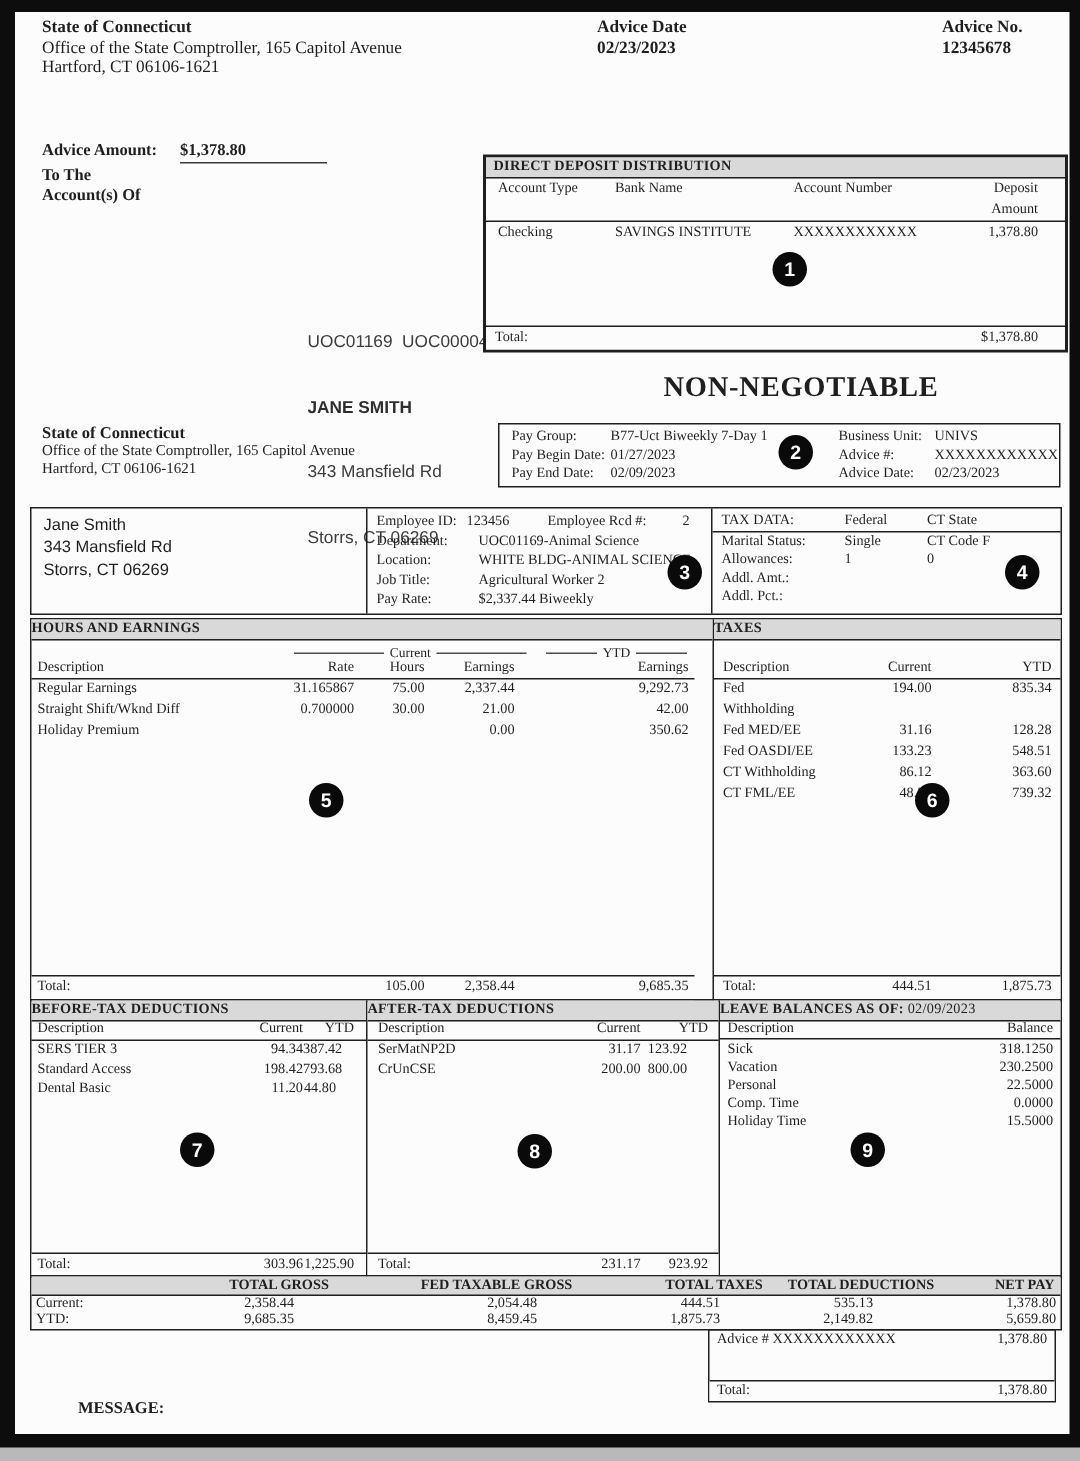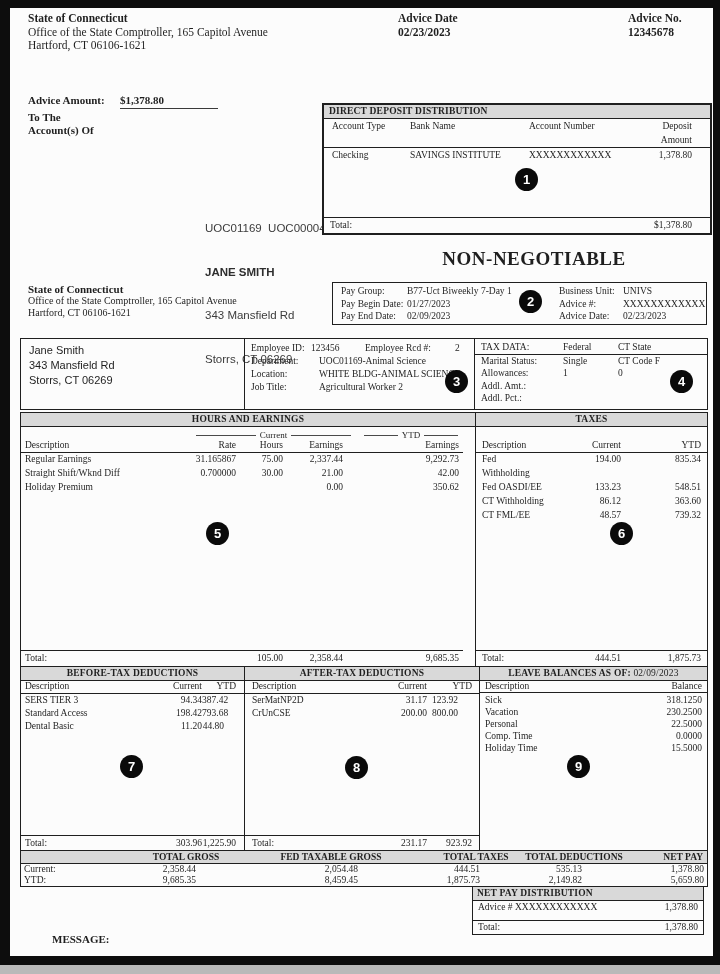--- a/index.html
+++ b/index.html
@@ -8,21 +8,21 @@
   .paper{position:absolute;left:10px;top:8px;width:703px;height:948px;background:#fcfcfc;}
   .strip{position:absolute;left:0;bottom:0;width:720px;height:9px;background:#b9b9b9;}
   .content{position:absolute;inset:0;}
   .abs{position:absolute;}
   .b{font-weight:bold;}
   .sans{font-family:"Liberation Sans", sans-serif;}
   .r{text-align:right;}
   .pre{white-space:pre;}
   .box{position:absolute;border:2px solid #1f1f1f;}
   .bar{background:#d9d9d9;border-bottom:1px solid #1f1f1f;font-weight:bold;
-       font-size:9.5px;line-height:13px;text-align:center;letter-spacing:.2px;}
+       font-size:9.5px;line-height:13px;letter-spacing:.2px;}
   .vline{position:absolute;top:0;bottom:0;width:0;border-left:1.5px solid #1f1f1f;}
   .badge{position:absolute;width:23px;height:23px;border-radius:50%;background:#0a0a0a;color:#fff;
          font-family:"Liberation Sans",sans-serif;font-weight:bold;font-size:13px;
          display:flex;align-items:center;justify-content:center;z-index:5;}
   
   .hdr1{font-size:11.5px;line-height:13.5px;}
   .hdr1 .l1{font-weight:bold;}
   
   .dd-grid{display:grid;grid-template-columns:78px 119px 120px 1fr;padding:0 18px 0 8px;font-size:9.5px;}
   .dd-head{border-bottom:1px solid #1f1f1f;line-height:14px;}
@@ -172,20 +172,24 @@
           <span>UOC01169-Animal Science</span>
         </div>
         <div class="ed-row" style="padding-left:2px;">
           <span>Location:</span>
           <span>WHITE BLDG-ANIMAL SCIENCE</span>
         </div>
         <div class="ed-row" style="padding-left:2px;">
           <span>Job Title:</span>
           <span>Agricultural Worker 2</span>
         </div>
+        <div class="ed-row" style="padding-left:2px;">
+          <span>Pay Rate:</span>
+          <span>$2,337.44 Biweekly</span>
+        </div>
       </div>
       <div class="abs" style="left:454px;top:0;right:0;">
         <div class="tx-head" style="border-bottom:1px solid #1f1f1f;padding-top:2px;">
           <span>TAX DATA:</span>
           <span>Federal</span>
           <span>CT State</span>
         </div>
         <div class="td-row">
           <span>Marital Status:</span>
           <span>Single</span>
@@ -268,20 +272,25 @@
       <div class="tx-grid colhead abs" style="left:455px;top:25px;right:0;">
         <span>Description</span>
         <span class="r">Current</span>
         <span class="r">YTD</span>
       </div>
       <div class="abs" style="left:455px;top:39px;right:0;">
         <div class="tx-grid">
           <span>Fed Withholding</span>
           <span class="r">194.00</span>
           <span class="r">835.34</span>
+        </div>
+        <div class="tx-grid">
+          <span>Fed MED/EE</span>
+          <span class="r">31.16</span>
+          <span class="r">128.28</span>
         </div>
         <div class="tx-grid">
           <span>Fed OASDI/EE</span>
           <span class="r">133.23</span>
           <span class="r">548.51</span>
         </div>
         <div class="tx-grid">
           <span>CT Withholding</span>
           <span class="r">86.12</span>
           <span class="r">363.60</span>
@@ -415,21 +424,20 @@
         <span>YTD:</span>
         <span class="r">9,685.35</span>
         <span class="r">8,459.45</span>
         <span class="r">1,875.73</span>
         <span class="r">2,149.82</span>
         <span class="r">5,659.80</span>
       </div>
     </div>
 
     <div class="box" style="left:472px;top:886px;width:230px;height:47px;border-width:1.5px;">
-      <div class="bar" style="text-align:left;padding-left:4px;">NET PAY DISTRIBUTION</div>
       <div class="npd-row">
         <span>Advice # XXXXXXXXXXXX</span>
         <span>1,378.80</span>
       </div>
       <div class="totrow npd-row" style="left:0;right:0;height:13px;">
         <span>Total:</span>
         <span>1,378.80</span>
       </div>
     </div>
 

